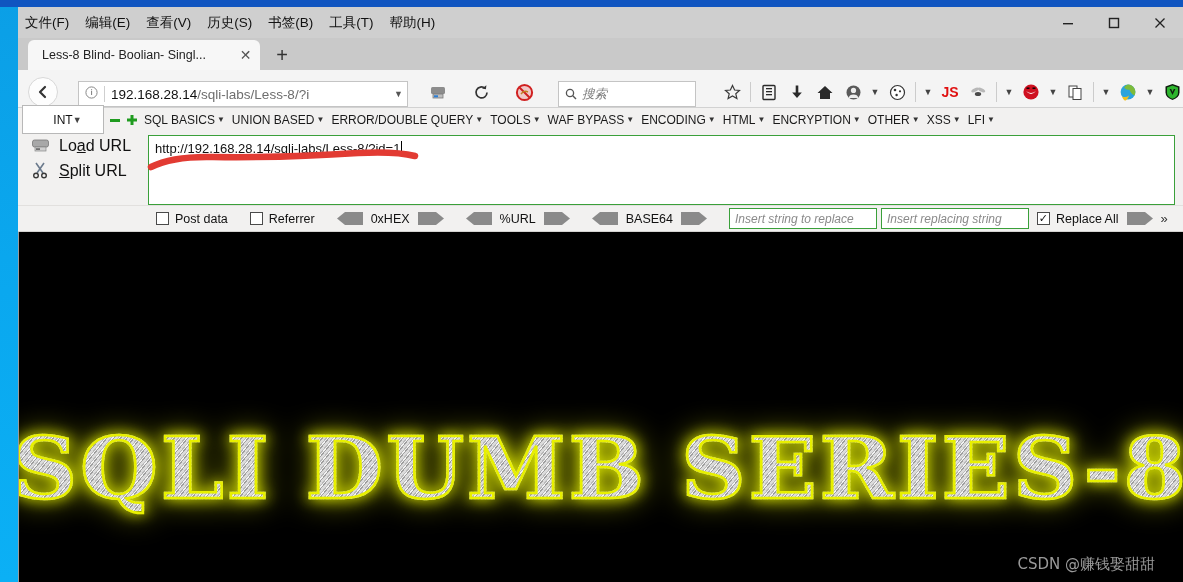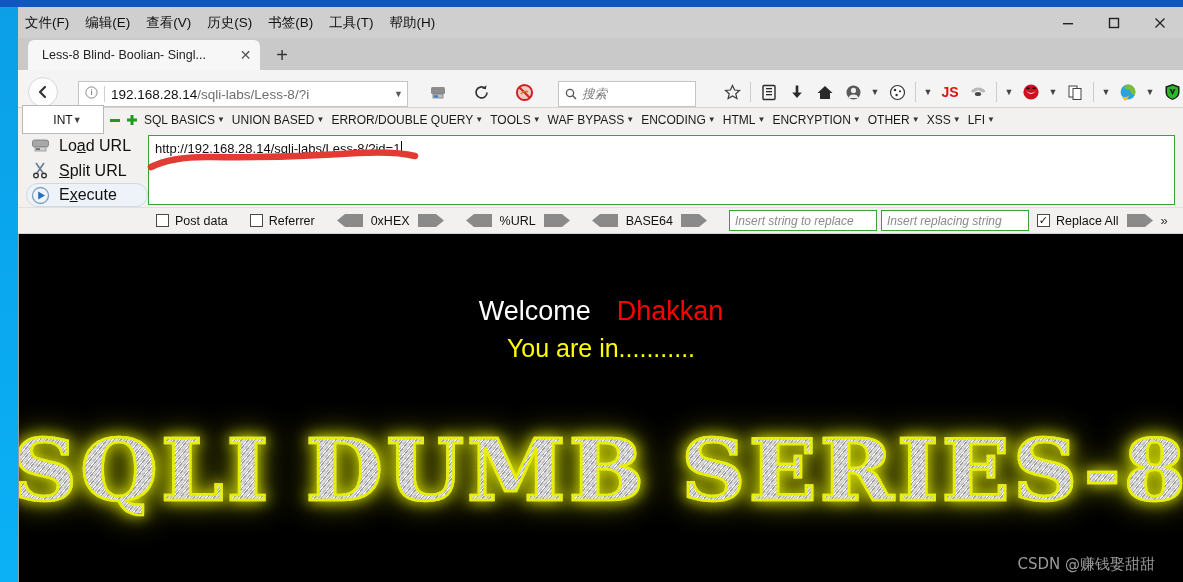--- a/index.html
+++ b/index.html
@@ -518,29 +518,20 @@
           <div class="hb-btn">
             <span class="hb-ico">
               <svg width="18" height="17" viewBox="0 0 18 17">
                   <path d="M5 1 L12 11 M13 1 L6 11" stroke="#6b7a8c" stroke-width="1.6" fill="none"></path>
                   <circle cx="5" cy="13.5" r="2.3" fill="none" stroke="#3a3a3a" stroke-width="1.4"></circle>
                   <circle cx="13" cy="13.5" r="2.3" fill="none" stroke="#3a3a3a" stroke-width="1.4"></circle>
                 </svg>
             </span>
             <span><u>S</u>plit URL</span>
           </div>
-          <div class="hb-btn active">
-            <span class="hb-ico">
-              <svg width="19" height="19" viewBox="0 0 19 19">
-                  <circle cx="9.5" cy="9.5" r="8" fill="#eef4fb" stroke="#7f9ec2" stroke-width="1.3"></circle>
-                  <path d="M7.2 5.4 L14 9.5 L7.2 13.6 Z" fill="#2a6fb8"></path>
-                </svg>
-            </span>
-            <span>E<u>x</u>ecute</span>
-          </div>
         </div>
 
         <div id="hb-textarea-wrap">
           <div id="hb-textarea"><span>http://192.168.28.14/sqli-labs/Less-8/?id=1</span><span id="hb-caret"></span></div>
           <svg id="red-annot" width="300" height="30" viewBox="0 0 300 30">
             <path d="M8 20 Q30 9 70 10 Q140 11 215 6 Q252 4 272 9" fill="none" stroke="#e23b33" stroke-width="6.5" stroke-linecap="round"></path>
           </svg>
         </div>
       </div>
 
@@ -599,24 +590,20 @@
         <div id="optrow-end">
           <svg class="arrow-r" viewBox="0 0 26 13">
               <path d="M0 0 L18 0 L26 6.5 L18 13 L0 13 Z" fill="#8a8a8a"></path>
             </svg>
           <span id="optrow-chev">»</span>
         </div>
       </div>
     </div>
 
     <div id="content">
-      <div id="welcome-line">
-        <span id="welcome-word">Welcome</span><span id="welcome-name">Dhakkan</span>
-      </div>
-      <div id="youarein">You are in...........</div>
       <div id="logo-wrap">
         <span id="logo">SQLI DUMB SERIES-8</span>
       </div>
       <div id="watermark">CSDN @赚钱娶甜甜</div>
     </div>
 
   </div>
 </div>
 
 </body></html>

